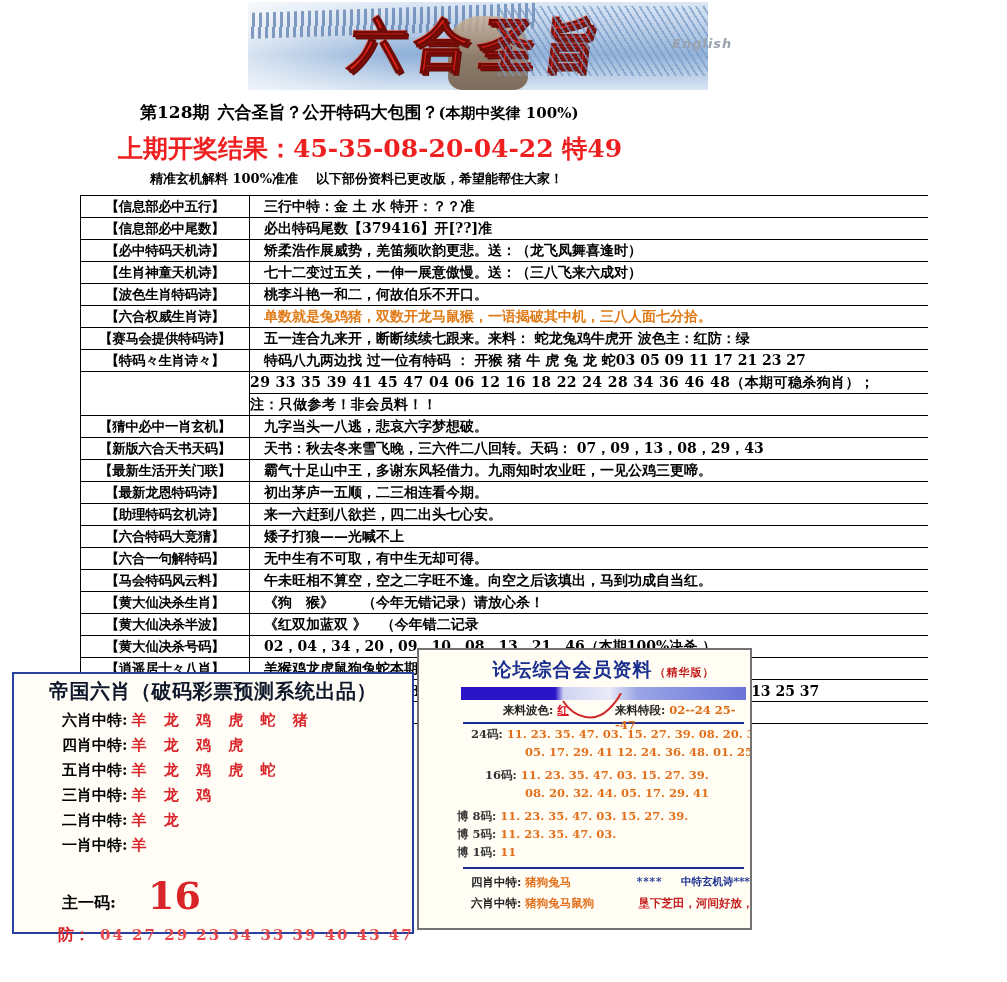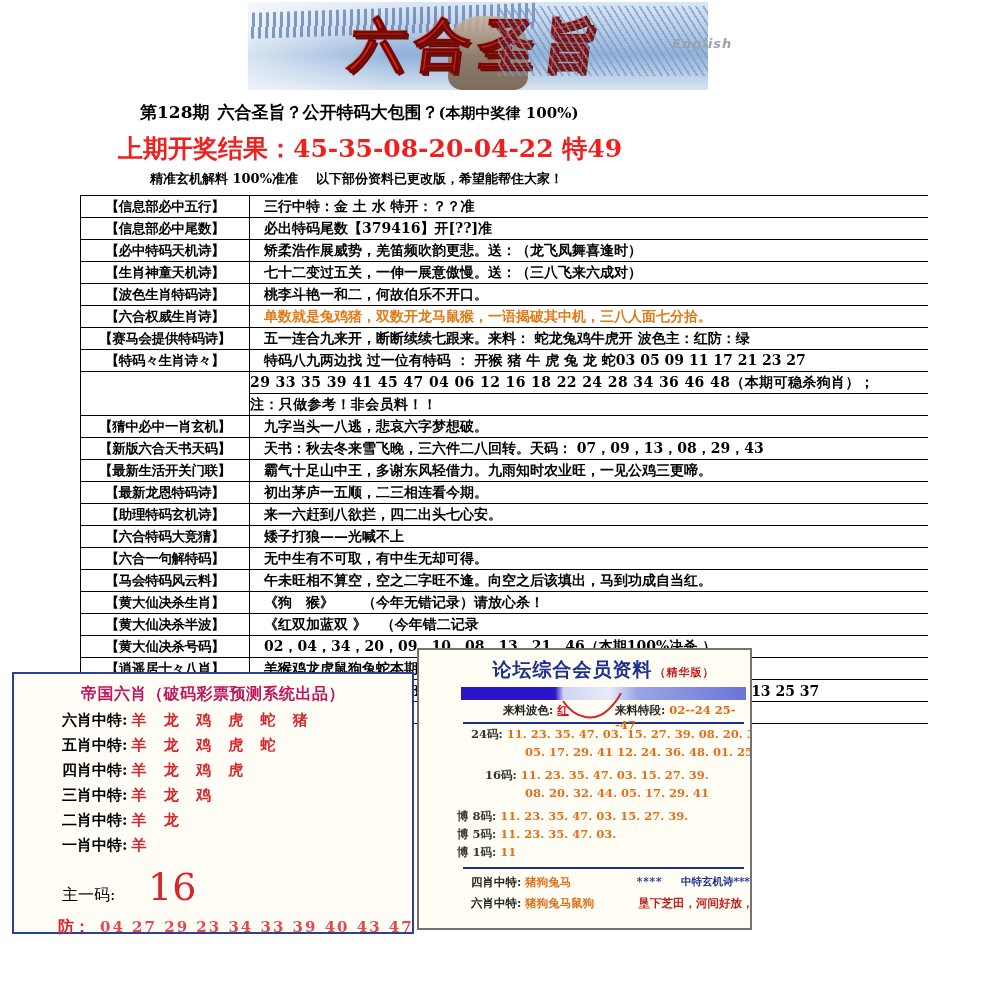--- a/index.html
+++ b/index.html
@@ -91,27 +91,27 @@
   #maintable td.val{padding-left:14px;}
   .orange{color:#e07b18;}
   .numrow{font-size:13.5px;letter-spacing:.4px;}
   
   #leftpanel{
     position:absolute;left:12px;top:672px;width:398px;height:258px;
     border:2px solid #2b3f9e;background:#fffdf6;
     font-family:"DejaVu Serif","Liberation Serif",serif;
   }
   #lp-title{
-    text-align:center;margin-top:10px;font-size:16px;font-weight:bold;color:#be185d;
+    text-align:center;margin-top:4px;font-size:20px;font-weight:bold;color:#0f172a;
     letter-spacing:.5px;
   }
   .lp-row{margin-left:48px;margin-top:6px;font-size:15px;font-weight:bold;white-space:nowrap;}
   .lp-row .k{color:#000;}
   .lp-row .v{color:#d9252a;margin-left:4px;letter-spacing:6px;}
-  #lp-main{margin-left:48px;margin-top:14px;font-size:16px;font-weight:normal;position:relative;height:40px;}
+  #lp-main{margin-left:48px;margin-top:22px;font-size:16px;font-weight:bold;position:relative;height:40px;}
   #lp-main .k{position:absolute;left:0;top:16px;}
   #lp-main .v{position:absolute;left:86px;top:-4px;font-size:38px;color:#d9252a;}
   #lp-def{margin-left:44px;margin-top:8px;font-size:16px;font-weight:bold;white-space:nowrap;}
   #lp-def .k{color:#d9252a;}
   #lp-def .v{color:#e8484b;margin-left:10px;font-size:15px;letter-spacing:2px;}
   
   #rightpanel{
     position:absolute;left:417px;top:648px;width:293px;height:278px;
     border:2px solid #737373;background:#fffdf4;
     font-family:"DejaVu Serif","Liberation Serif",serif;overflow:hidden;padding-left:38px;
@@ -270,22 +270,22 @@
         <td class="lbl" style="border-top: none; border-bottom: none;">&nbsp;</td>
         <td class="val numrow" style="padding-left: 0px;">49  06  18  30  43</td>
       </tr>
     </tbody>
 </table>
 
 <div id="leftpanel">
   <div id="lp-title">帝国六肖（破码彩票预测系统出品）</div>
   <div id="lp-rows">
       <div class="lp-row"><span class="k">六肖中特:</span><span class="v">羊 龙 鸡 虎 蛇 猪</span></div>
+      <div class="lp-row"><span class="k">四肖中特:</span><span class="v">羊 龙 鸡 虎</span></div>
       <div class="lp-row"><span class="k">五肖中特:</span><span class="v">羊 龙 鸡 虎 蛇</span></div>
-      <div class="lp-row"><span class="k">四肖中特:</span><span class="v">羊 龙 鸡 虎</span></div>
       <div class="lp-row"><span class="k">三肖中特:</span><span class="v">羊 龙 鸡</span></div>
       <div class="lp-row"><span class="k">二肖中特:</span><span class="v">羊 龙</span></div>
       <div class="lp-row"><span class="k">一肖中特:</span><span class="v">羊</span></div>
     </div>
   <div id="lp-main">
     <span class="k">主一码:</span>
     <span class="v">16</span>
   </div>
   <div id="lp-def">
     <span class="k">防：</span><span class="v">04 27 29 23 34 33 39 40 43 47</span>

